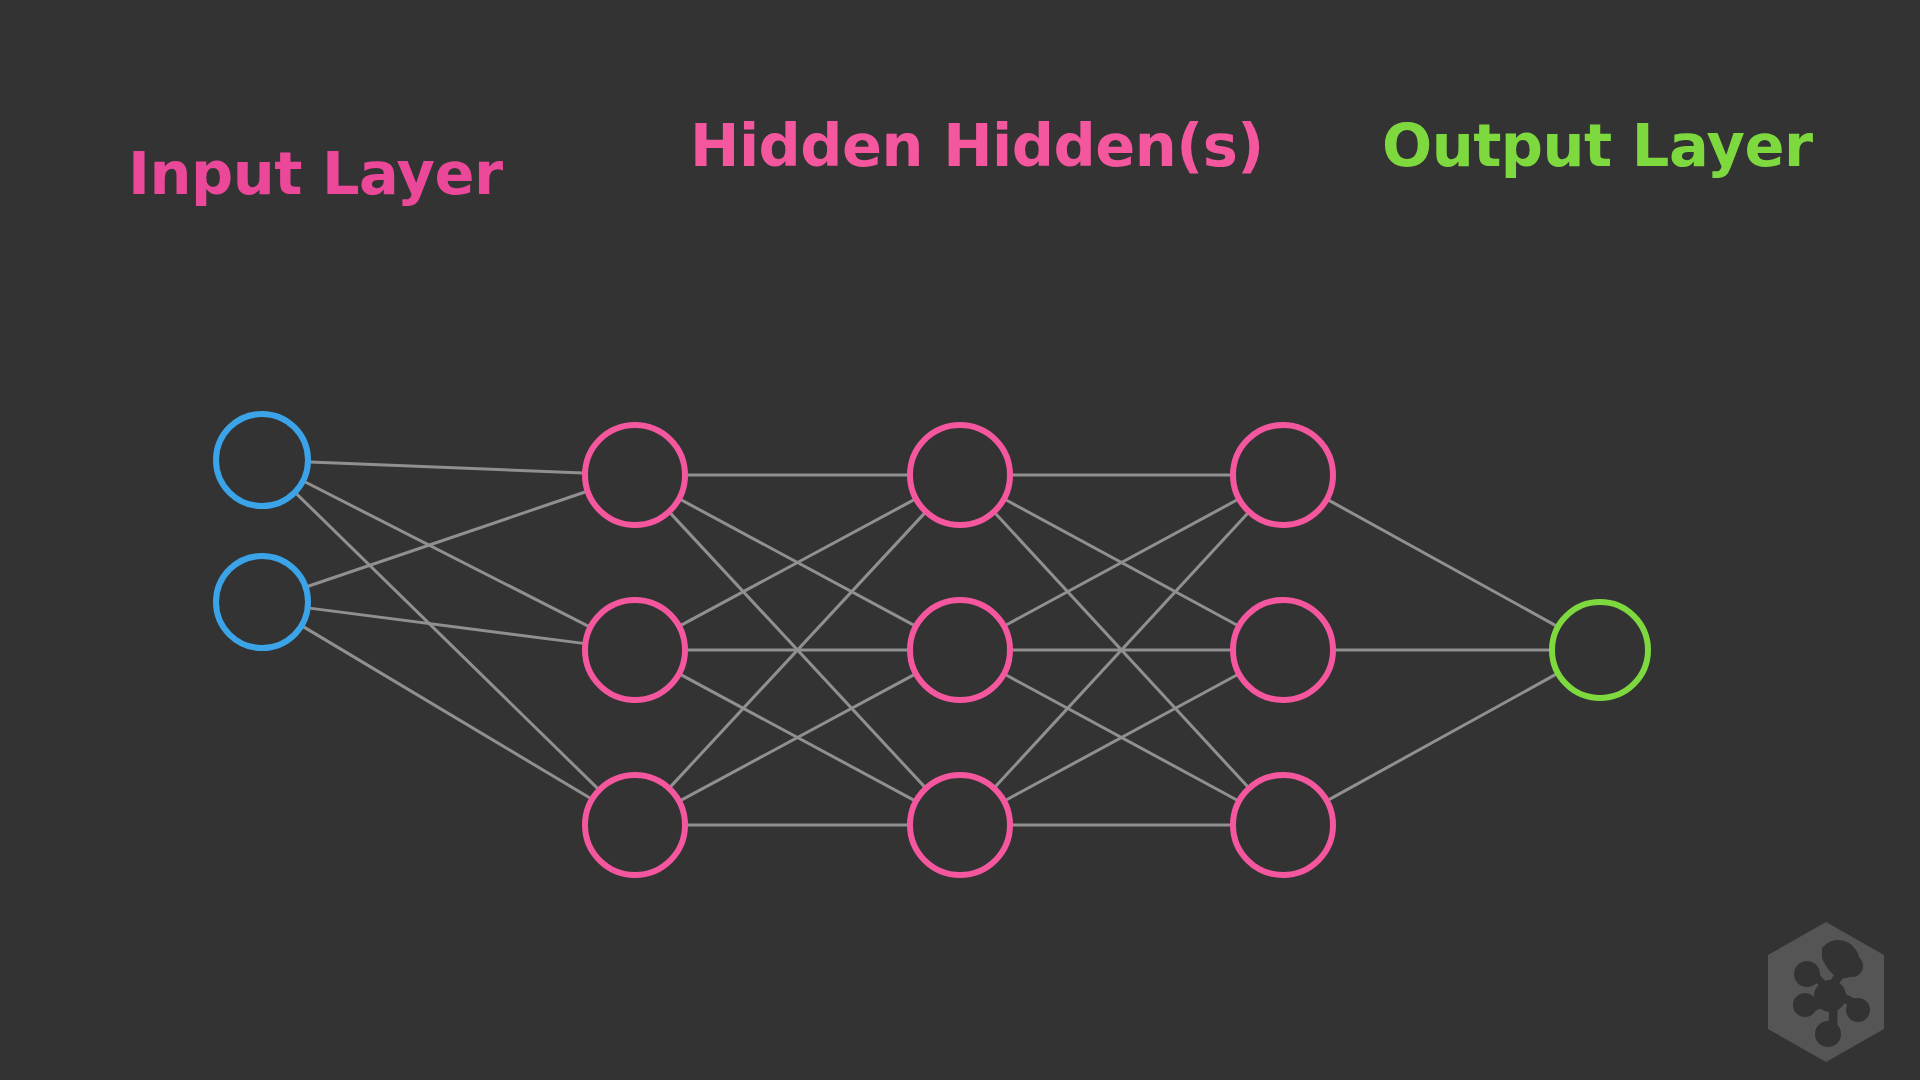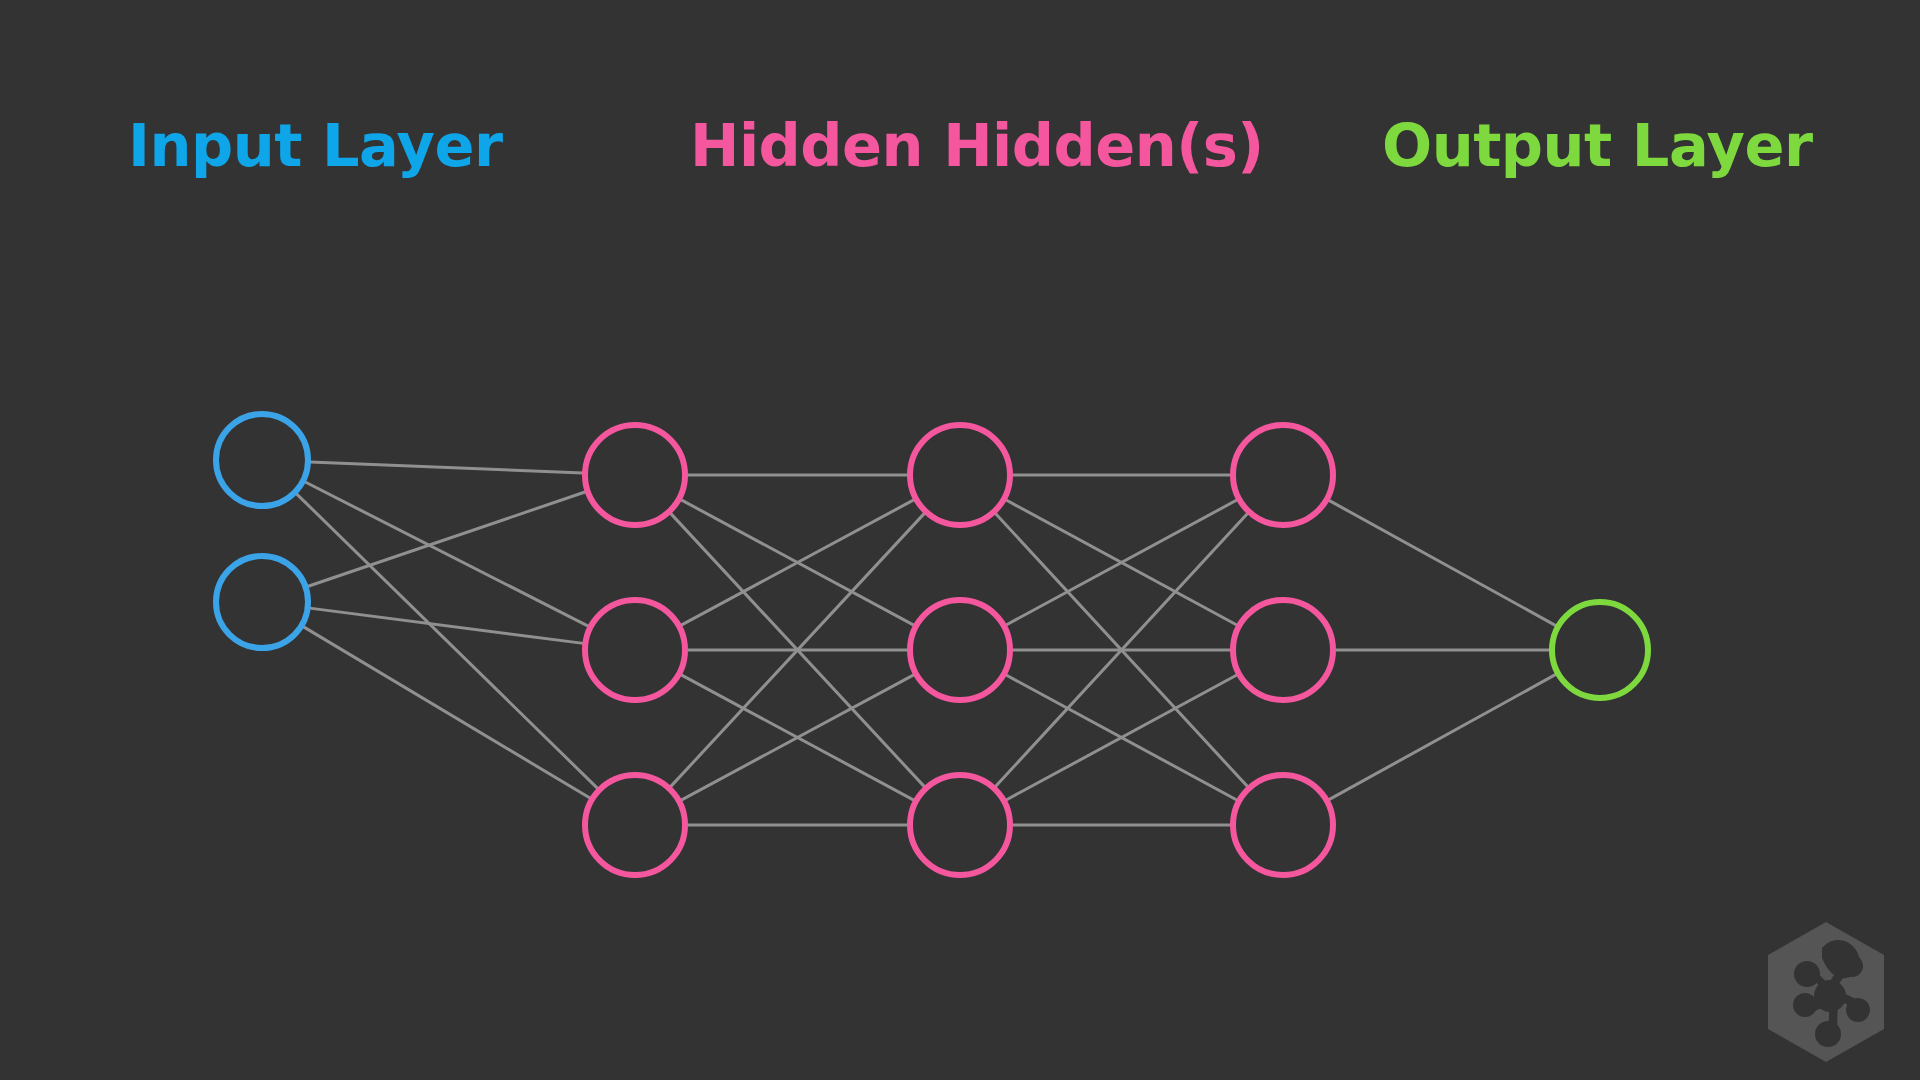--- a/index.html
+++ b/index.html
@@ -57,21 +57,21 @@
     height: 148px;
     opacity: 1;
   }
 </style>
 </head>
 <body style="background: rgb(51, 51, 51);">
 
 <div id="stage" style="background: rgb(51, 51, 51);">
 
   <div class="layer-titles">
-    <div class="layer-title" id="title-input" style="color: #0ea5e9;">Input Layer</div>
+    <div class="layer-title" id="title-input" style="color: #ec4899; margin-top: 28px;">Input Layer</div>
     <div class="layer-title" id="title-hidden" style="color: rgb(244, 87, 158);">Hidden Hidden(s)</div>
     <div class="layer-title" id="title-output" style="color: rgb(126, 217, 63); text-align: right;">Output Layer</div>
   </div>
 
   <svg id="net-svg" viewBox="0 0 1920 1080">
     <g id="edges-group">
         <line x1="309.9612341126766" y1="461.92873595627384" x2="583.0419963779336" y2="472.91053604737" stroke="#909090" stroke-width="3" stroke-linecap="round"></line>
         <line x1="304.77077088754555" y1="481.78671975505" x2="588.664998205159" y2="626.3977202653625" stroke="#909090" stroke-width="3" stroke-linecap="round"></line>
         <line x1="296.30703536110656" y1="493.57122763218206" x2="597.8340450254678" y2="788.6311700651361" stroke="#909090" stroke-width="3" stroke-linecap="round"></line>
         <line x1="307.43840472091193" y1="586.5290150145956" x2="585.7750615523454" y2="491.76023373418803" stroke="#909090" stroke-width="3" stroke-linecap="round"></line>

